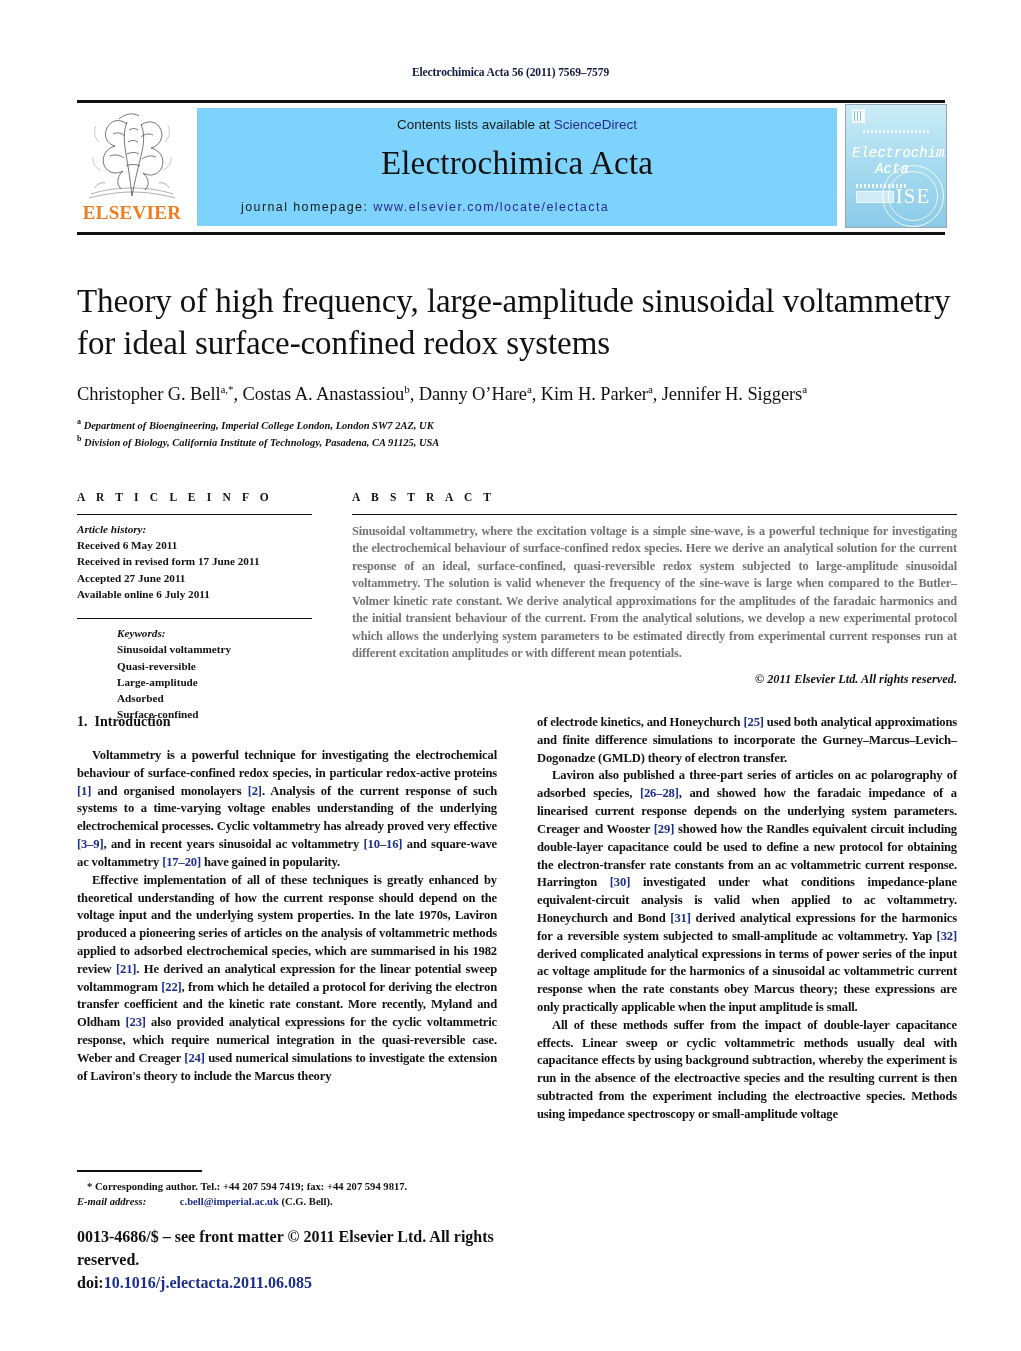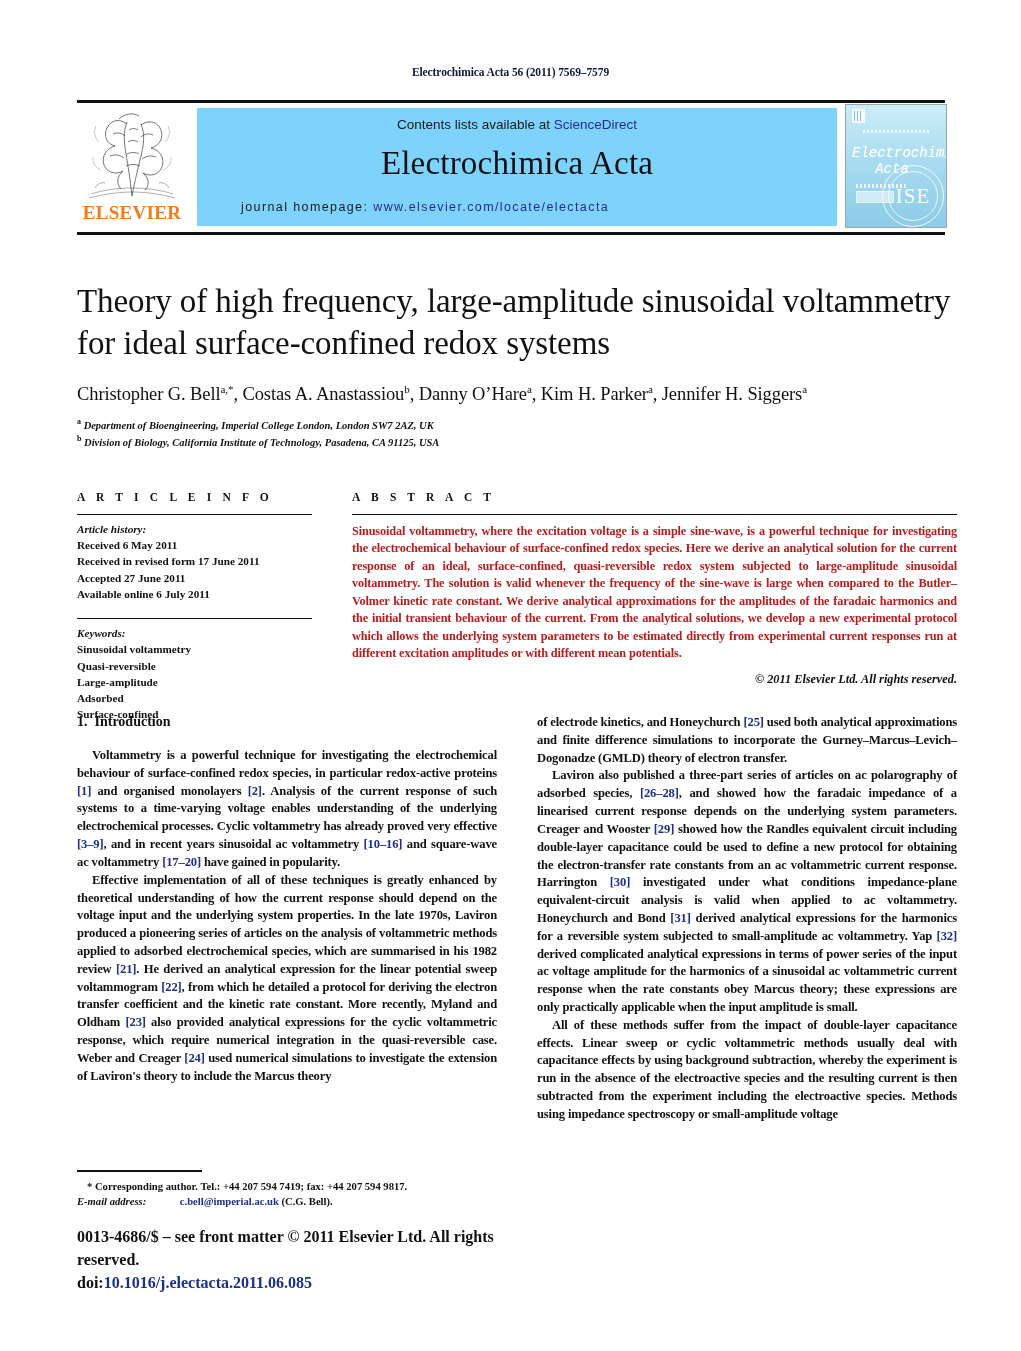--- a/index.html
+++ b/index.html
@@ -257,28 +257,28 @@
     font-family: "Liberation Serif", serif;
     font-weight: bold;
     font-size: 11.2px;
     line-height: 1.45;
     color: #111;
     padding-top: 6px;
   }
   .info-body .lbl {
     font-style: italic;
   }
-  .kw-block { padding-top: 6px; }
+  .kw-block { padding-top: 6px; margin-left: 40px; }
   .abs-body {
     font-family: "Liberation Serif", serif;
     font-weight: bold;
     font-size: 12.3px;
     line-height: 1.42;
     text-align: justify;
-    color: #b91c1c;
+    color: #737373;
     padding-top: 8px;
     letter-spacing: -0.15px;
   }
   .abs-copy {
     text-align: right;
     font-family: "Liberation Serif", serif;
     font-weight: bold;
     font-size: 12.3px;
     color: #111;
     margin-top: 9px;

